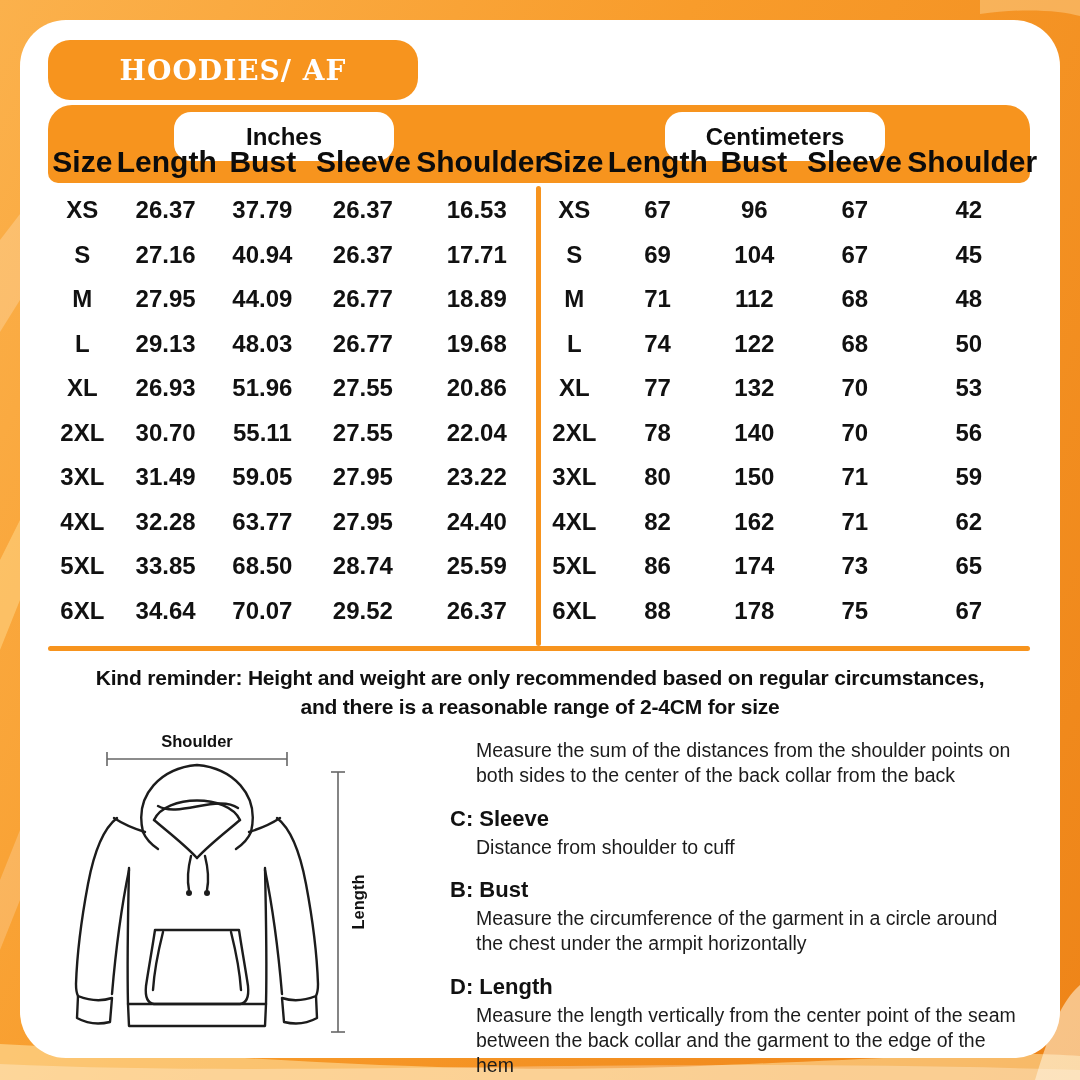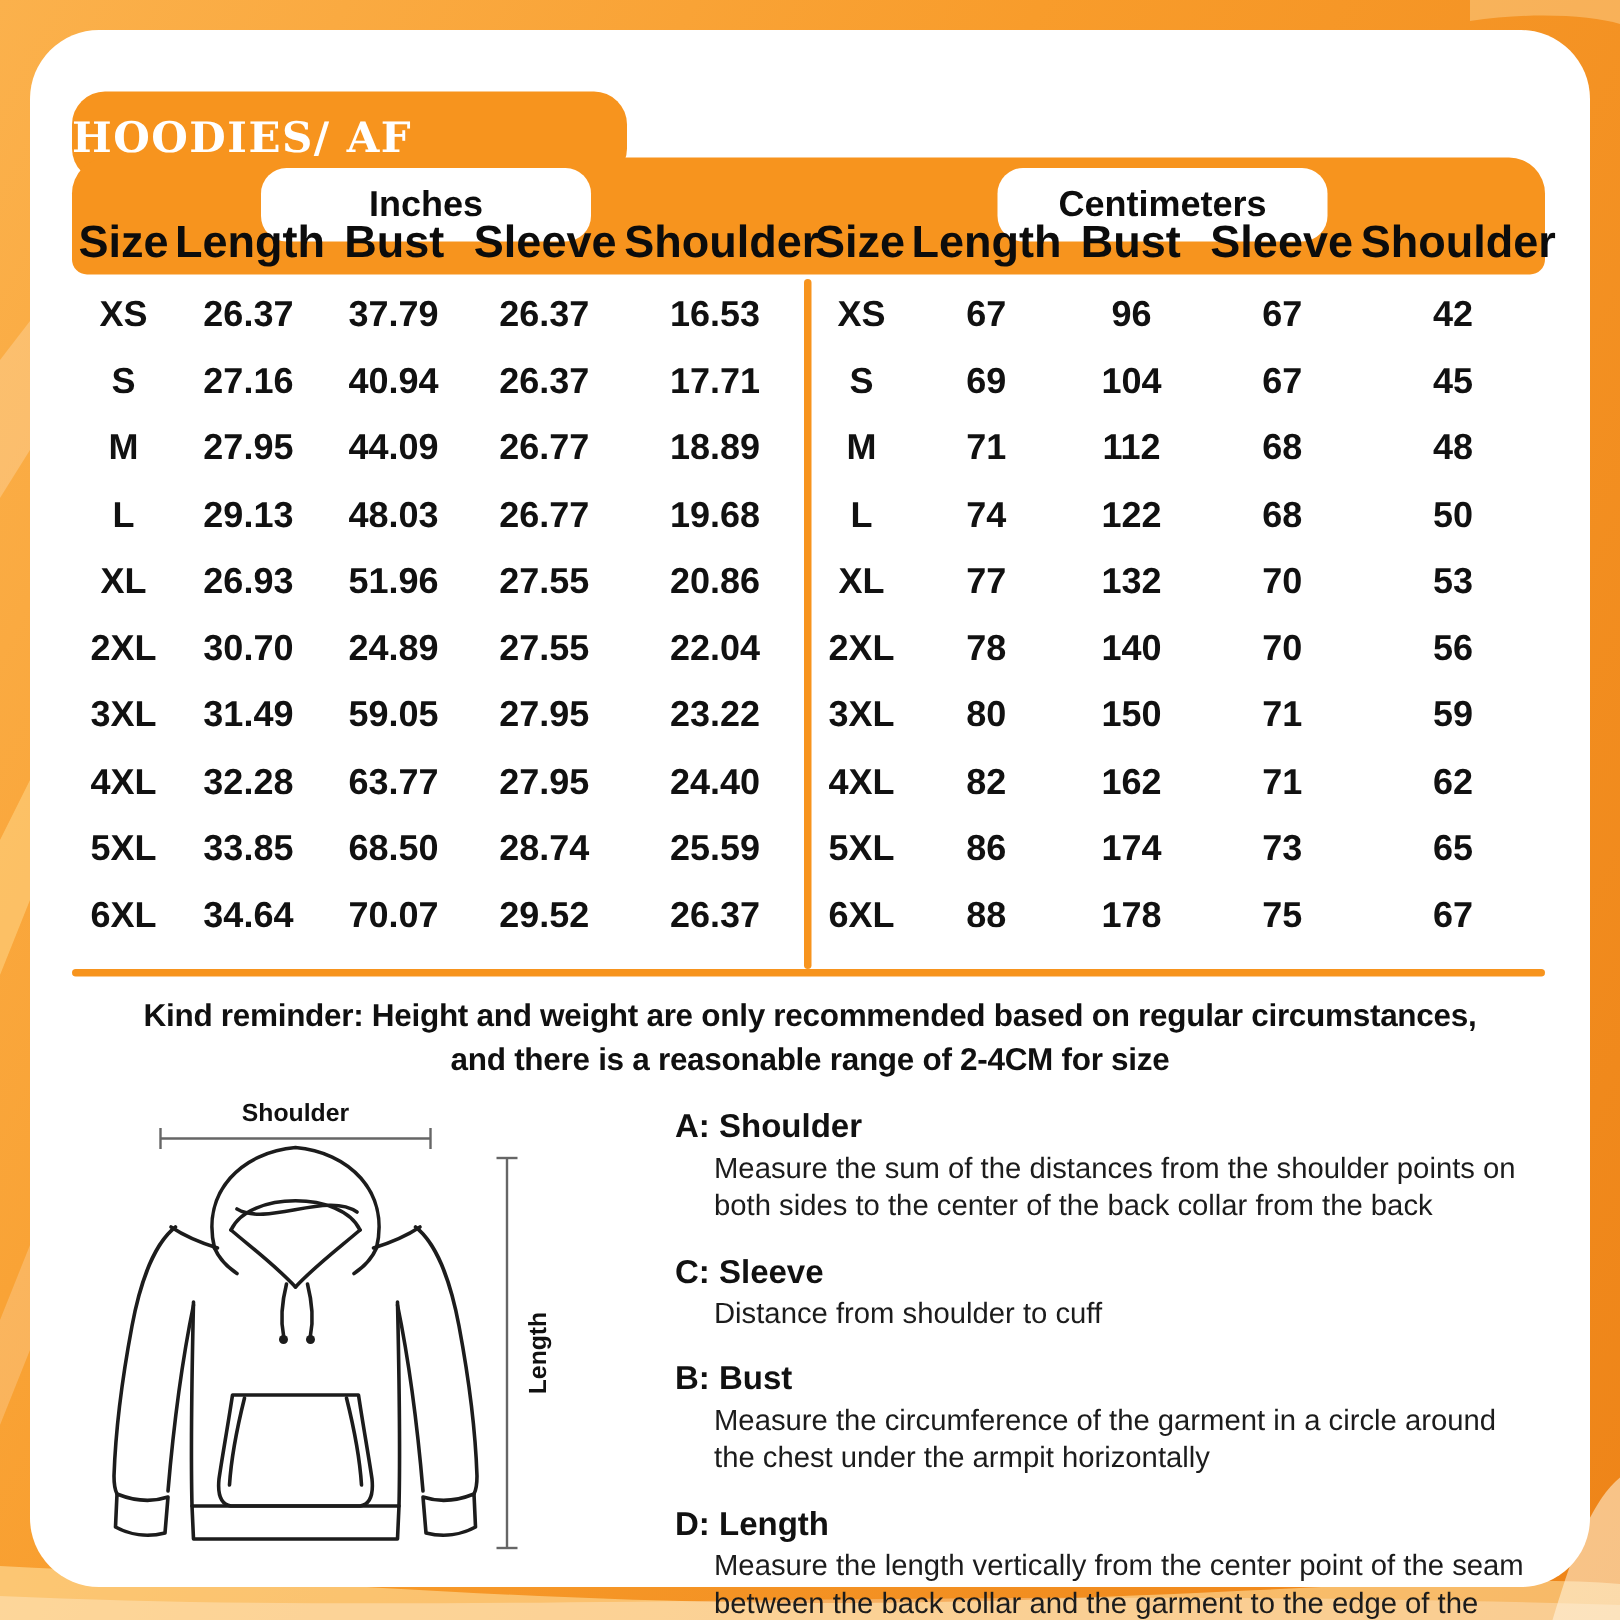--- a/index.html
+++ b/index.html
@@ -9,21 +9,21 @@
     background:linear-gradient(118deg,#fbb14c 0%,#f89c2b 42%,#ee8418 100%);
   }
   .bg-decor{position:absolute;inset:0;z-index:0;}
   .card{
     position:absolute;left:20px;top:20px;width:1040px;height:1038px;
     background:#ffffff;border-radius:46px;z-index:1;
   }
   .badge{
     position:absolute;left:28px;top:20px;width:370px;height:60px;
     background:#F7941E;border-radius:22px;
-    display:flex;align-items:center;margin-top:21px;
+    display:flex;align-items:center;justify-content:center;
   }
   .badge span{
     color:#fff;font-family:"DejaVu Serif",serif;font-weight:700;
     font-size:28px;letter-spacing:1px;
   }
   .header-bar{
     position:absolute;left:28px;top:85px;width:982px;height:78px;
     background:#F7941E;border-radius:24px 24px 10px 10px;
     display:flex;
   }
@@ -151,21 +151,21 @@
       <div class="trow">
         <span>XL</span>
         <span>26.93</span>
         <span>51.96</span>
         <span>27.55</span>
         <span>20.86</span>
       </div>
       <div class="trow">
         <span>2XL</span>
         <span>30.70</span>
-        <span>24.89</span>
+        <span>55.11</span>
         <span>27.55</span>
         <span>22.04</span>
       </div>
       <div class="trow">
         <span>3XL</span>
         <span>31.49</span>
         <span>59.05</span>
         <span>27.95</span>
         <span>23.22</span>
       </div>
@@ -329,21 +329,20 @@
         <path d="M 121,124 C 118,136 117,148 119,158"></path>
         <path d="M 135,124 C 138,136 139,148 137,158"></path>
       </g>
       <circle cx="119" cy="161" r="3" fill="#1c1c1c"></circle>
       <circle cx="137" cy="161" r="3" fill="#1c1c1c"></circle>
     </svg>
   </div>
 
   <div class="guide">
     <div class="guide-item">
-        <div class="guide-title">A: Shoulder</div>
         <div class="guide-text">Measure the sum of the distances from the shoulder points on both sides to the center of the back collar from the back</div>
       </div>
       <div class="guide-item">
         <div class="guide-title">C: Sleeve</div>
         <div class="guide-text">Distance from shoulder to cuff</div>
       </div>
       <div class="guide-item">
         <div class="guide-title">B: Bust</div>
         <div class="guide-text">Measure the circumference of the garment in a circle around the chest under the armpit horizontally</div>
       </div>

